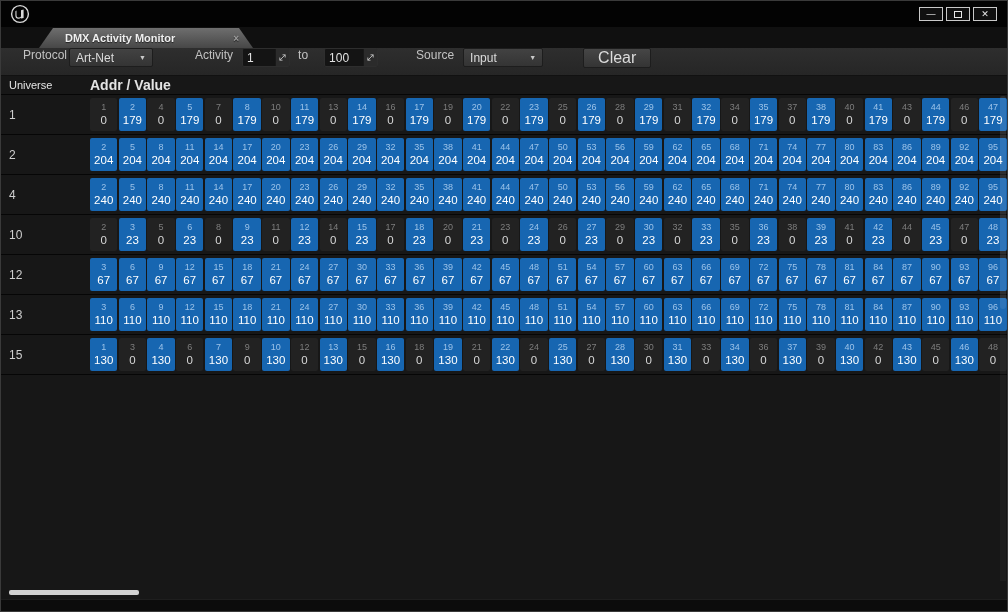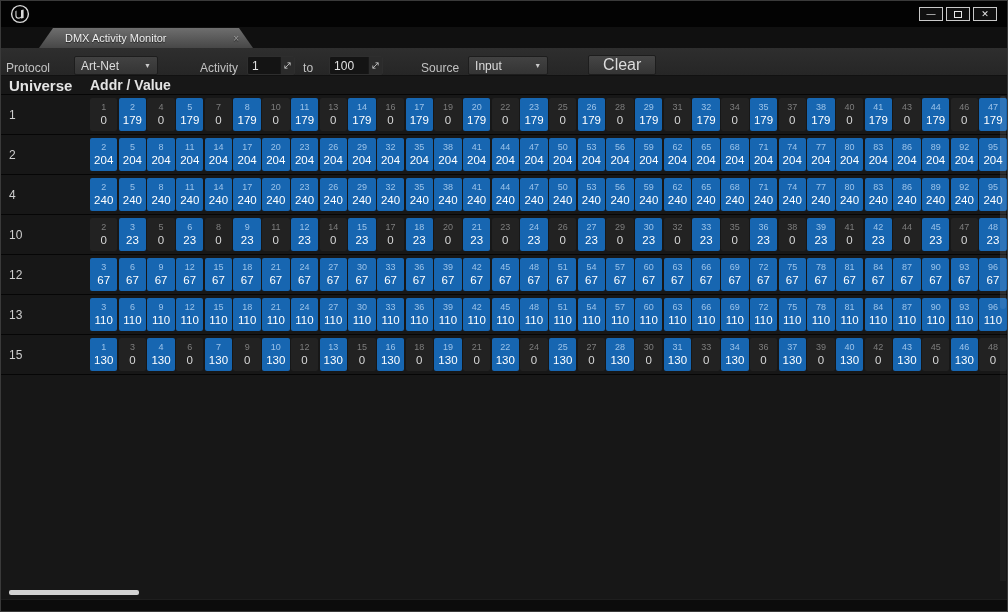--- a/index.html
+++ b/index.html
@@ -16,45 +16,45 @@
   .win-btn { width:24px; height:14px; background:#101010; border:1px solid #c9c9c9;
              color:#e8e8e8; display:flex; align-items:center; justify-content:center;
              font-size:9px; line-height:9px; cursor:pointer; }
   .max-box { width:8px; height:7px; border:1px solid #e8e8e8; display:block; }
 
   
   .tabstrip { height:21px; background:#101010; display:flex; align-items:flex-end; flex:none; }
   .tab { margin-left:38px; height:20px; width:214px; display:flex; align-items:center;
          padding:0 14px 0 26px; clip-path:polygon(14px 0, calc(100% - 14px) 0, 100% 100%, 0 100%);
          background:linear-gradient(#6e6e6e,#474747); color:#efefef; font-size:11px;
-         text-shadow:0 1px 1px rgba(0,0,0,.6); }
+         text-shadow:0 1px 1px rgba(0,0,0,.6);font-weight:bold; }
   .tab-label { flex:1; white-space:nowrap; overflow:hidden; }
   .tab-close { color:#9c9c9c; font-size:10px; margin-left:8px; cursor:pointer; }
 
   
   .toolbar { height:28px; background:linear-gradient(#2e2e2e,#262626); border-bottom:1px solid #111;
-             display:flex; align-items:flex-end; padding-left:5px; flex:none; }
+             display:flex; align-items:flex-start; padding-left:22px; flex:none; }
   .tlabel { color:#c2c2c2; font-size:12px; }
   .combo { height:19px; display:flex; align-items:center; justify-content:space-between;
            background:linear-gradient(#424242,#343434); border:1px solid #1d1d1d; border-radius:2px;
            color:#dcdcdc; font-size:12px; padding:0 6px; cursor:pointer; }
   .combo .caret { font-size:7px; color:#c9c9c9; margin-left:8px; }
   .spin { height:19px; display:flex; align-items:center; background:#141414;
           border:1px solid #2e2e2e; border-radius:2px; color:#e2e2e2; font-size:12px; }
   .spin .num { padding:0 4px; flex:1; }
   .spin .spin-btn { width:14px; align-self:stretch; display:flex; align-items:center;
                     justify-content:center; background:#2b2b2b; border-left:1px solid #191919; cursor:pointer; }
   .btn { height:20px; padding:0 14px; background:linear-gradient(#464646,#343434);
          border:1px solid #1d1d1d; border-radius:2px; color:#dcdcdc; font-size:16px; cursor:pointer; }
 
   
   .content { flex:1; position:relative; background:#171717; display:flex; flex-direction:column; overflow:hidden; }
   .thead { height:19px; display:flex; align-items:center; padding-left:8px;
            border-bottom:1px solid #060606; flex:none; }
-  .thead .h-universe { width:81px; color:#e4e4e4; font-size:15px; font-weight:bold; flex:none; }
+  .thead .h-universe { width:81px; color:#e4e4e4; font-size:11px; font-weight:normal; flex:none; }
   .thead .h-addr { color:#e4e4e4; font-size:14px; font-weight:bold; }
   .rows { flex:none; }
   .dmx-row { height:40px; display:flex; align-items:center; border-bottom:1px solid #060606; overflow:hidden; }
   .uni-label { width:89px; padding-left:8px; color:#cfcfcf; font-size:12px; flex:none; }
   .cells { display:flex; flex:1; overflow:hidden; }
   .cell { width:27.4px; height:33px; margin-right:1.3px; flex:none; border-radius:2px;
           background:#222222; display:flex; flex-direction:column; align-items:center; justify-content:center; }
   .cell .addr { font-size:9px; line-height:11px; color:#7e7e7e; }
   .cell .val  { font-size:11.5px; line-height:14px; color:#d8d8d8; }
   .cell.hl { background:#1766b1; }
@@ -101,21 +101,21 @@
 
   <div class="tabstrip">
     <div class="tab">
       <span class="tab-label">DMX Activity Monitor</span>
       <span class="tab-close">×</span>
     </div>
   </div>
 
   <div class="toolbar">
     <span class="tlabel">Protocol</span>
-    <div class="combo" style="margin-left:24px; width:84px;">
+    <div class="combo" style="margin-left:2px; width:84px;">
       <span>Art-Net</span>
       <span class="caret">▼</span>
     </div>
 
     <span class="tlabel" style="margin-left:42px;">Activity</span>
     <div class="spin" style="margin-left:9px; width:48px;">
       <span class="num">1</span>
       <span class="spin-btn">
         <svg width="9" height="9" viewBox="0 0 10 10">
             <path d="M2 8 L8 2 M8 2 H5 M8 2 V5 M2 8 H5 M2 8 V5" stroke="#c0c0c0" stroke-width="1" fill="none"></path>

